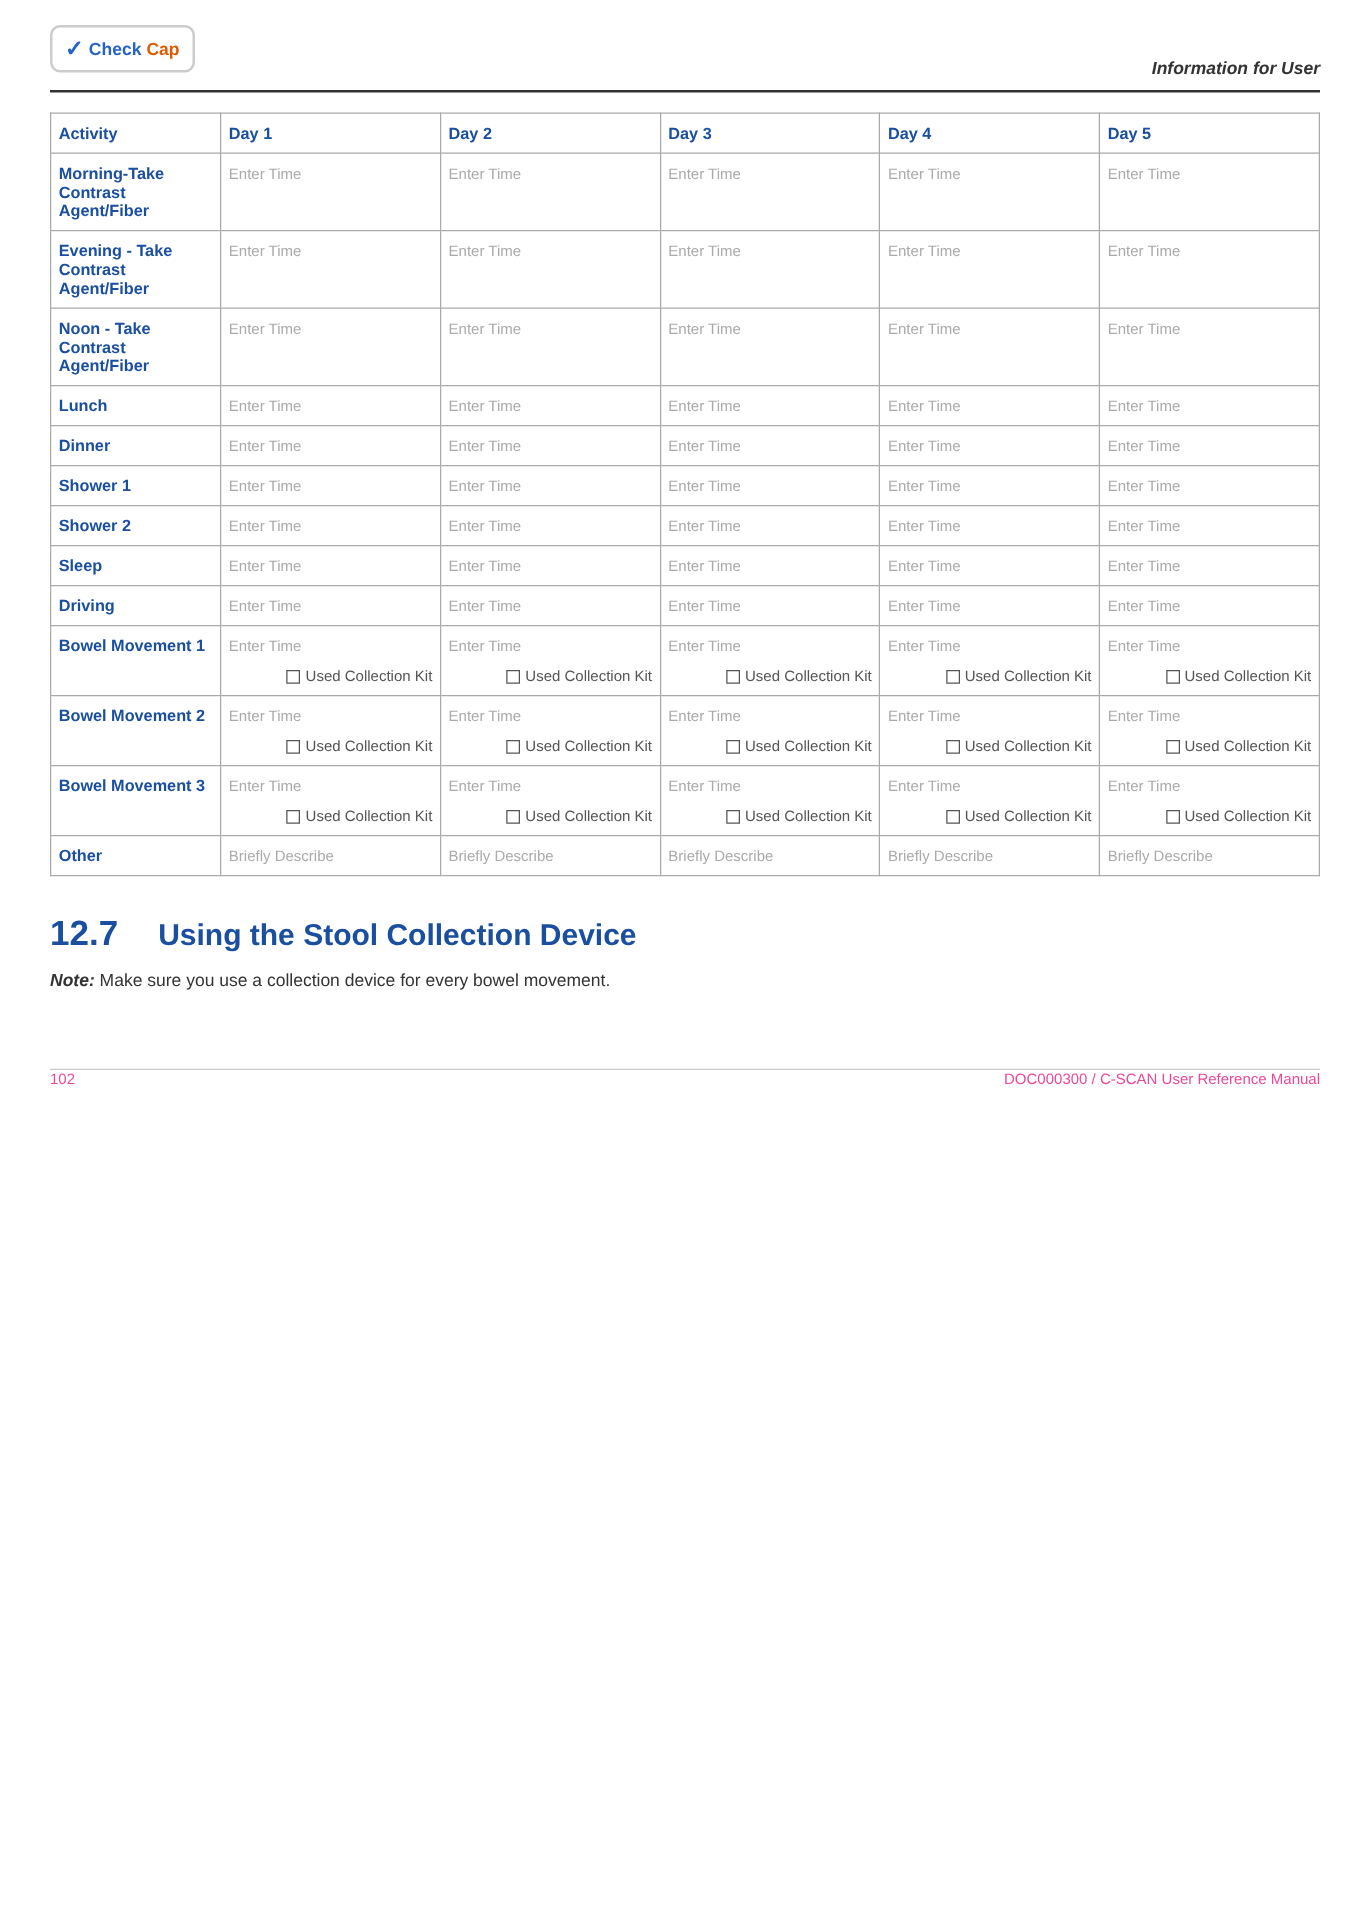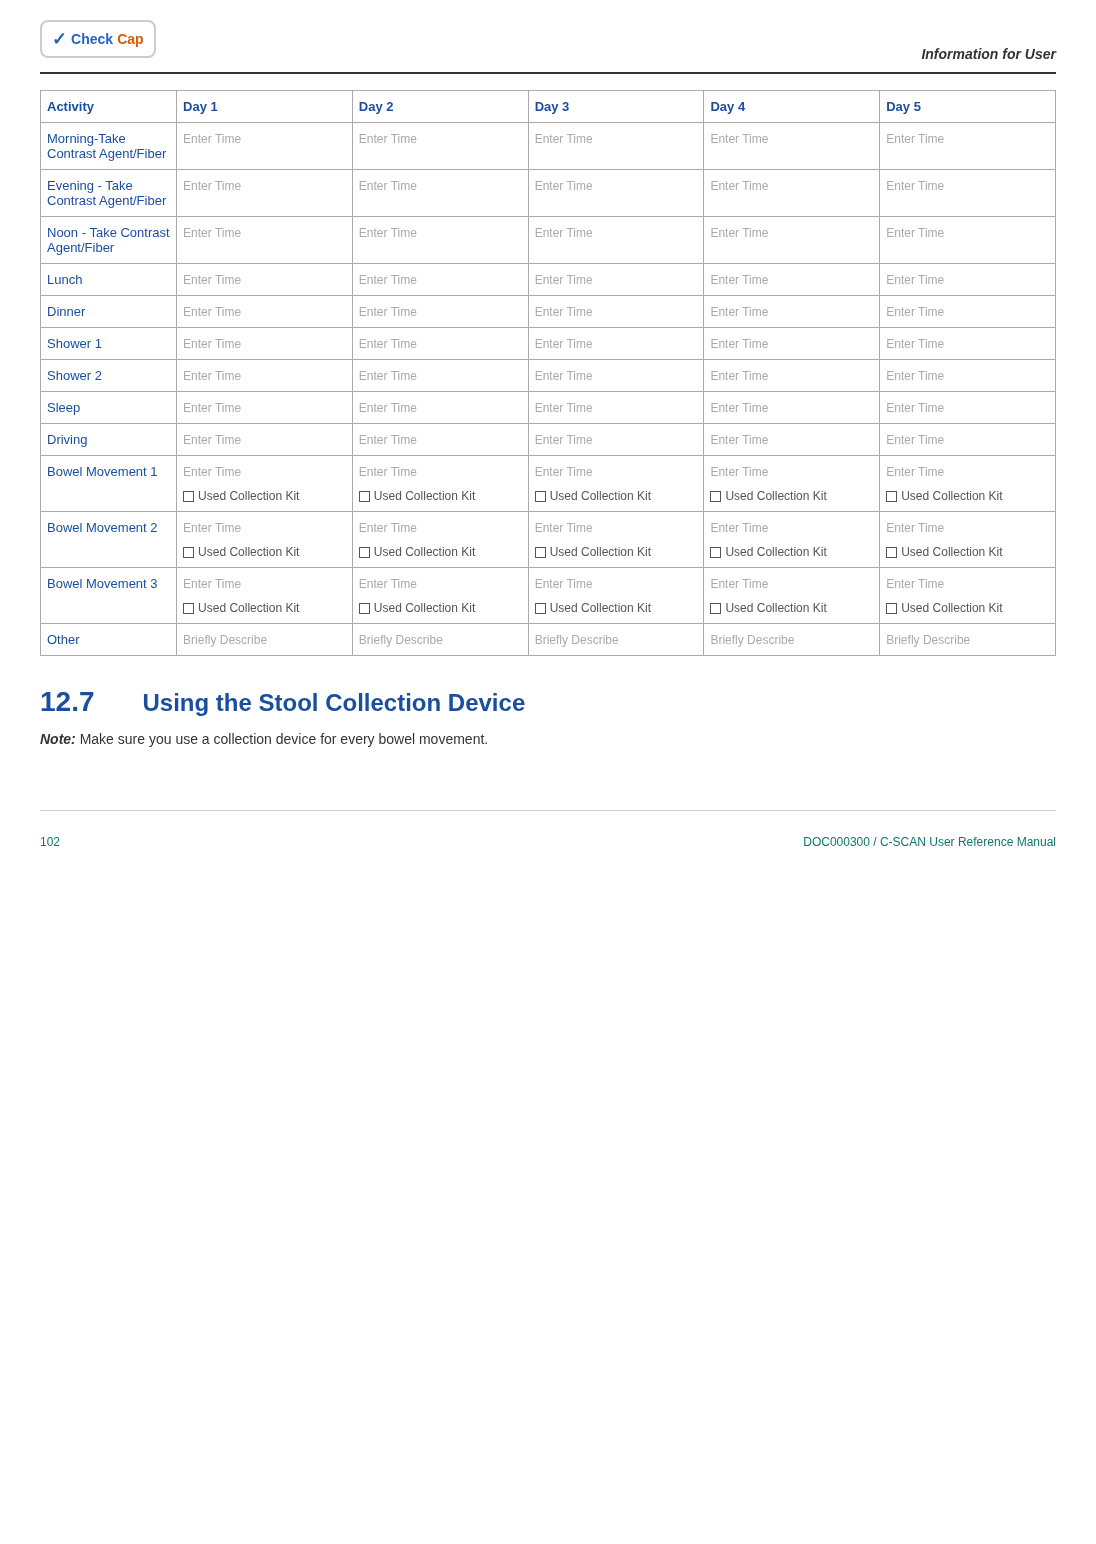--- a/index.html
+++ b/index.html
@@ -70,52 +70,53 @@
       padding: 8px 6px;
       text-align: left;
       font-size: 13px;
     }
     td {
       border: 1px solid #aaa;
       padding: 8px 6px;
       vertical-align: top;
     }
     .activity-col {
-      font-weight: normal;
+      font-weight: bold;
       color: #1a4fa0;
       width: 120px;
     }
     .enter-time {
       color: #aaa;
       font-size: 12px;
     }
     .briefly-describe {
       color: #aaa;
       font-size: 12px;
     }
     .checkbox-row {
       display: flex;
       align-items: center;
       gap: 4px;
       color: #555;
       font-size: 12px;
       margin-top: 10px;
+      justify-content: flex-end;
     }
     .checkbox-square {
       width: 11px;
       height: 11px;
       border: 1px solid #555;
       display: inline-block;
       flex-shrink: 0;
     }
     .section-heading {
       margin: 20px 0 8px 0;
       display: flex;
       align-items: baseline;
-      gap: 32px;
+      gap: 16px;
     }
     .section-number {
       font-size: 28px;
       font-weight: bold;
       color: #1a4fa0;
     }
     .section-title {
       font-size: 24px;
       font-weight: bold;
       color: #1a4fa0;
@@ -127,24 +128,24 @@
       line-height: 1.6;
     }
     .note-bold {
       font-weight: bold;
       font-style: italic;
     }
     .footer {
       display: flex;
       justify-content: space-between;
       font-size: 12px;
-      color: #0f766e;
+      color: #ec4899;
       margin-top: 60px;
       border-top: 1px solid #ccc;
-      padding-top: 24px;
+      padding-top: 0;
     }
     .col-day { width: 155px; }
   </style>
 </head>
 <body>
 
 <div class="header">
   <div class="logo-area">
     <div class="logo-box">
       <span class="logo-checkmark">✓</span>

